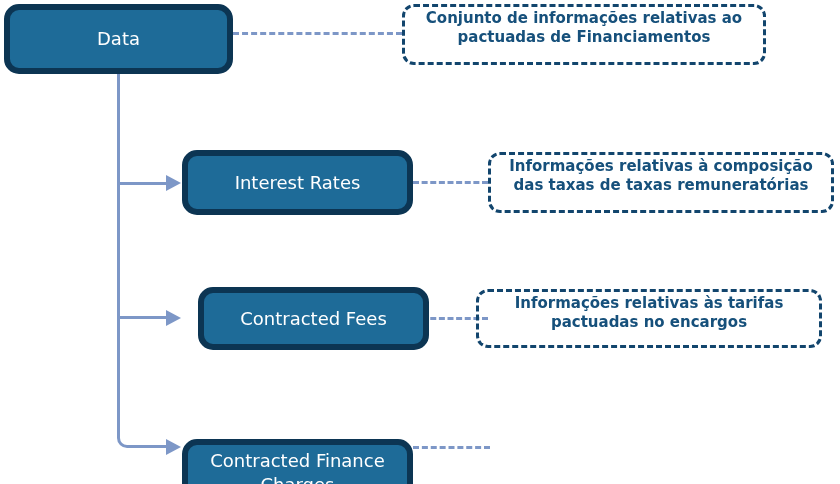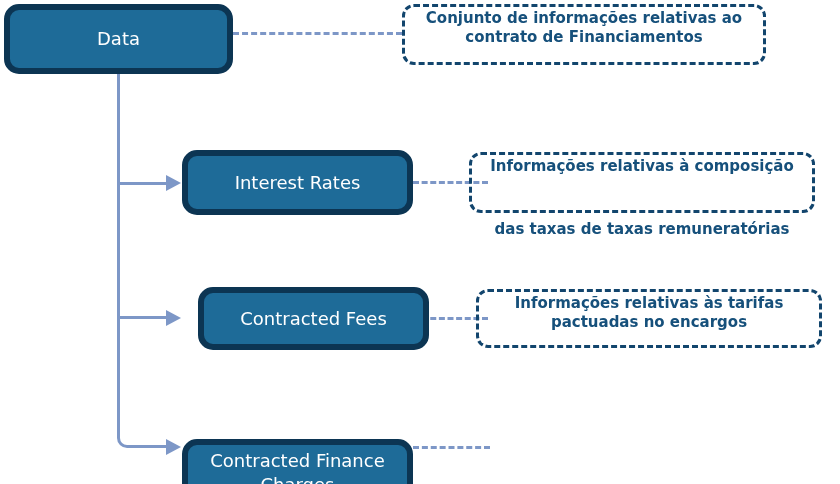--- a/index.html
+++ b/index.html
@@ -50,21 +50,21 @@
     border-bottom:8px solid transparent;
     border-left:15px solid var(--connector);
   }
   
   #node-data{left:4px;top:4px;width:229px;height:70px;}
   #node-interest-rates{left:182px;top:150px;width:231px;height:65px;}
   #node-contracted-fees{left:198px;top:287px;width:231px;height:63px;}
   #node-contracted-finance-charges{left:182px;top:415px;width:231px;height:67px;margin-top:24px;}
 
   #note-data{left:402px;top:4px;width:364px;height:61px;}
-  #note-interest-rates{left:469px;top:152px;width:346px;height:61px;gap:44px;}
+  #note-interest-rates{left:488px;top:152px;width:346px;height:61px;}
   #note-contracted-fees{left:476px;top:289px;width:346px;height:59px;}
   #note-contracted-finance-charges{left:490px;top:423px;width:345px;height:57px;}
 
   #trunk{left:117px;top:70px;height:366px;}
   #elbow{left:117px;top:436px;width:14px;height:9px;}
   #branch-interest-rates{left:120px;top:182px;width:46px;}
   #branch-contracted-fees{left:120px;top:316px;width:46px;}
   #branch-contracted-finance-charges{left:130px;top:445px;width:36px;}
 
   #arrow-interest-rates{left:166px;top:175px;}
@@ -103,21 +103,21 @@
   </div>
   <div class="node" id="node-contracted-fees">
     <span>Contracted Fees</span>
   </div>
   <div class="node" id="node-contracted-finance-charges">
     <span>Contracted Finance Charges</span>
   </div>
 
   <div class="note" id="note-data">
     <span>Conjunto de informações relativas ao</span>
-    <span>contrato de Financiamentos</span>
+    <span>pactuadas de Financiamentos</span>
   </div>
   <div class="note" id="note-interest-rates">
     <span>Informações relativas à composição</span>
     <span>das taxas de taxas remuneratórias</span>
   </div>
   <div class="note" id="note-contracted-fees">
     <span>Informações relativas às tarifas</span>
     <span>pactuadas no encargos</span>
   </div>
 

